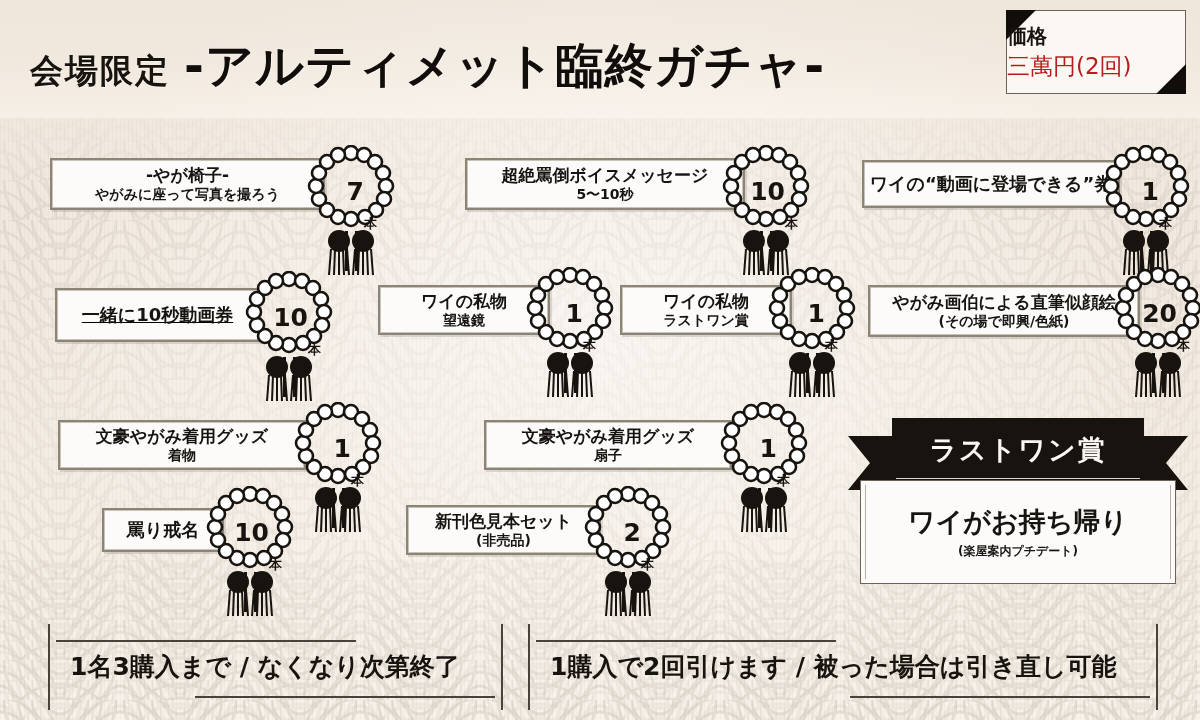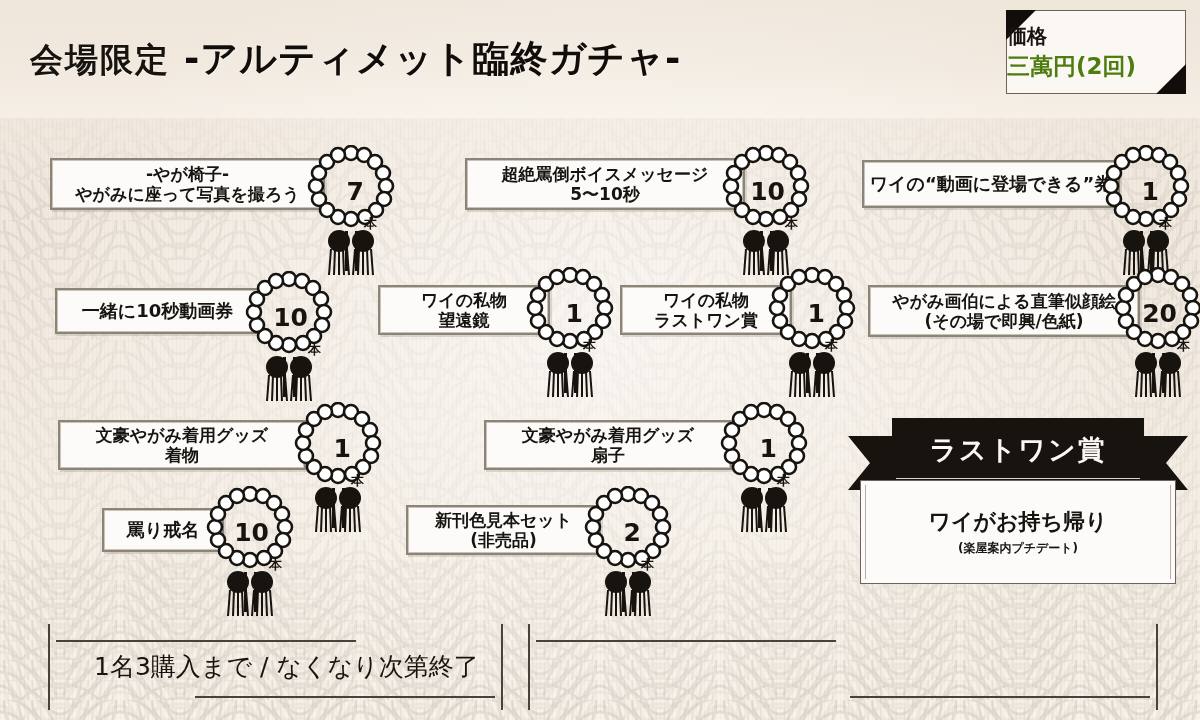--- a/index.html
+++ b/index.html
@@ -27,45 +27,45 @@
   .bg-vignette{position:absolute;inset:0;
     background:radial-gradient(ellipse at 50% 45%,rgba(255,255,255,.55) 0%,rgba(255,255,255,0) 70%);}
 
   
   .header{position:absolute;left:0;top:0;width:1200px;height:118px;}
   .title-wrap{position:absolute;left:30px;top:34px;display:flex;align-items:baseline;gap:14px;}
   .title-sub{font-family:"DejaVu Sans","Liberation Sans",sans-serif;
     font-weight:700;font-size:33px;color:#17130f;letter-spacing:2px;
     text-shadow:0 1px 0 rgba(255,255,255,.5);}
   .title-main{font-family:"DejaVu Sans","Liberation Sans",sans-serif;
-    font-weight:700;font-size:37px;color:#100d0a;letter-spacing:1px;
+    font-weight:700;font-size:48px;color:#100d0a;letter-spacing:1px;
     text-shadow:1px 1px 0 rgba(255,255,255,.35);}
 
   .price-badge{position:absolute;right:14px;top:10px;width:180px;height:84px;
     background:#fbf8f4;border:1px solid #6d6257;box-sizing:border-box;
     display:flex;flex-direction:column;align-items:flex-start;justify-content:center;gap:1px;}
   .price-badge:before,.price-badge:after{content:"";position:absolute;width:0;height:0;}
   .price-badge:before{left:-1px;top:-1px;border-top:30px solid #100d0a;border-right:30px solid transparent;}
   .price-badge:after{right:-1px;bottom:-1px;border-bottom:30px solid #100d0a;border-left:30px solid transparent;}
   .price-label{font-family:"DejaVu Sans","Liberation Sans",sans-serif;font-weight:700;
     font-size:20px;color:#17130f;position:relative;z-index:2;}
-  .price-value{font-family:"DejaVu Sans","Liberation Sans",sans-serif;font-weight:700;
-    font-size:23px;color:#4d7c0f;position:relative;z-index:2;white-space:nowrap;}
+  .price-value{font-family:"DejaVu Sans","Liberation Sans",sans-serif;font-weight:400;
+    font-size:23px;color:#b91c1c;position:relative;z-index:2;white-space:nowrap;}
 
   
   .prize{position:absolute;display:flex;align-items:center;border-radius:14px;}
   .plate{background:#fcfbf9;border:2px solid #8d8478;box-sizing:border-box;
     box-shadow:2px 2px 0 rgba(120,110,98,.22);
     display:flex;align-items:center;justify-content:center;}
   .plate-inner{border:1px solid #c9c2b7;width:100%;height:100%;box-sizing:border-box;
     display:flex;flex-direction:column;align-items:center;justify-content:center;padding:0 10px;}
   .plate-line{font-family:"DejaVu Sans","Liberation Sans",sans-serif;font-weight:700;
     color:#17130f;white-space:nowrap;line-height:1.2;}
   .plate-line.l1{font-size:17px;}
-  .plate-line.l2{font-size:17px;}
+  .plate-line.l2{font-size:14px;}
   .plate.one-line .plate-line.l1{font-size:18px;}
 
   
   .juzu{position:absolute;width:92px;height:92px;}
   .juzu svg{position:absolute;left:0;top:0;}
   .juzu .count{position:absolute;left:0;top:0;width:92px;height:92px;
     display:flex;align-items:center;justify-content:flex-end;
     padding-right:20px;box-sizing:border-box;}
   .count-num{font-family:"DejaVu Sans","Liberation Sans",sans-serif;font-weight:700;
     font-size:25px;color:#17130f;line-height:1;}
@@ -83,28 +83,28 @@
     border-bottom:4px solid #17130f;display:flex;align-items:center;justify-content:center;}
   .ribbon-band:after{content:"";position:absolute;left:4px;right:4px;bottom:3px;height:1px;background:#fbf8f4;opacity:.85;}
   .ribbon-text{font-family:"DejaVu Sans","Liberation Sans",sans-serif;font-weight:700;
     font-size:27px;color:#fbf8f4;letter-spacing:2px;}
   .lastone-body{position:absolute;left:12px;top:72px;width:316px;height:104px;
     background:#fcfbf9;border:1px solid #6d6257;box-sizing:border-box;
     display:flex;flex-direction:column;align-items:center;justify-content:center;gap:3px;}
   .lastone-body:before{content:"";position:absolute;left:4px;top:4px;right:4px;bottom:4px;
     border-left:1px solid #b7afa3;border-right:1px solid #b7afa3;}
   .lastone-l1{font-family:"DejaVu Sans","Liberation Sans",sans-serif;font-weight:700;
-    font-size:22px;color:#17130f;position:relative;z-index:2;}
+    font-size:27px;color:#17130f;position:relative;z-index:2;}
   .lastone-l2{font-family:"DejaVu Sans","Liberation Sans",sans-serif;font-weight:700;
     font-size:12px;color:#17130f;position:relative;z-index:2;}
 
   
   .note{position:absolute;height:74px;}
-  .note-text{font-family:"DejaVu Sans","Liberation Sans",sans-serif;font-weight:400;
-    font-size:25px;color:#17130f;white-space:nowrap;position:absolute;left:22px;top:18px;margin-left:24px;}
+  .note-text{font-family:"DejaVu Sans","Liberation Sans",sans-serif;font-weight:700;
+    font-size:25px;color:#17130f;white-space:nowrap;position:absolute;left:22px;top:18px;}
   .note .bar-top{position:absolute;left:8px;top:8px;width:300px;height:2px;background:#4a423a;}
   .note .bar-bottom{position:absolute;right:8px;bottom:8px;width:300px;height:2px;background:#4a423a;}
   .note .tick-left{position:absolute;left:0;top:-8px;width:2px;height:86px;background:#4a423a;}
   .note .tick-right{position:absolute;right:0;top:-8px;width:2px;height:86px;background:#4a423a;}
 </style>
 </head>
 <body>
 
 <div id="poster">
 
@@ -313,21 +313,21 @@
         </g>
       </svg>
       <div class="count">
         <span class="count-num">1</span>
         <span class="count-unit">本</span>
       </div>
     </div>
   </div>
 
   <div class="prize" style="left:55px;top:288px;">
-    <div class="plate one-line" style="width:205px;height:46px;">
+    <div class="plate one-line" style="width:205px;height:54px;text-decoration:underline;">
       <div class="plate-inner">
         <span class="plate-line l1">一緒に10秒動画券</span>
       </div>
     </div>
     <div class="juzu wide" style="left:188px;top:-17px;">
       <svg width="92" height="130" viewBox="0 0 92 130">
         <rect x="40" y="86" width="3" height="40" fill="#17130f"></rect>
         <rect x="50" y="86" width="3" height="40" fill="#17130f"></rect>
         <circle cx="34" cy="96" r="11" fill="#17130f"></circle>
         <circle cx="58" cy="96" r="11" fill="#17130f"></circle>
@@ -745,15 +745,16 @@
     <div class="bar-bottom"></div>
     <div class="tick-right"></div>
     <span class="note-text">1名3購入まで / なくなり次第終了</span>
   </div>
 
   <div class="note" style="left:528px;top:632px;width:630px;">
     <div class="tick-left"></div>
     <div class="bar-top"></div>
     <div class="bar-bottom"></div>
     <div class="tick-right"></div>
+    <span class="note-text">1購入で2回引けます / 被った場合は引き直し可能</span>
   </div>
 
 </div>
 
 </body></html>

